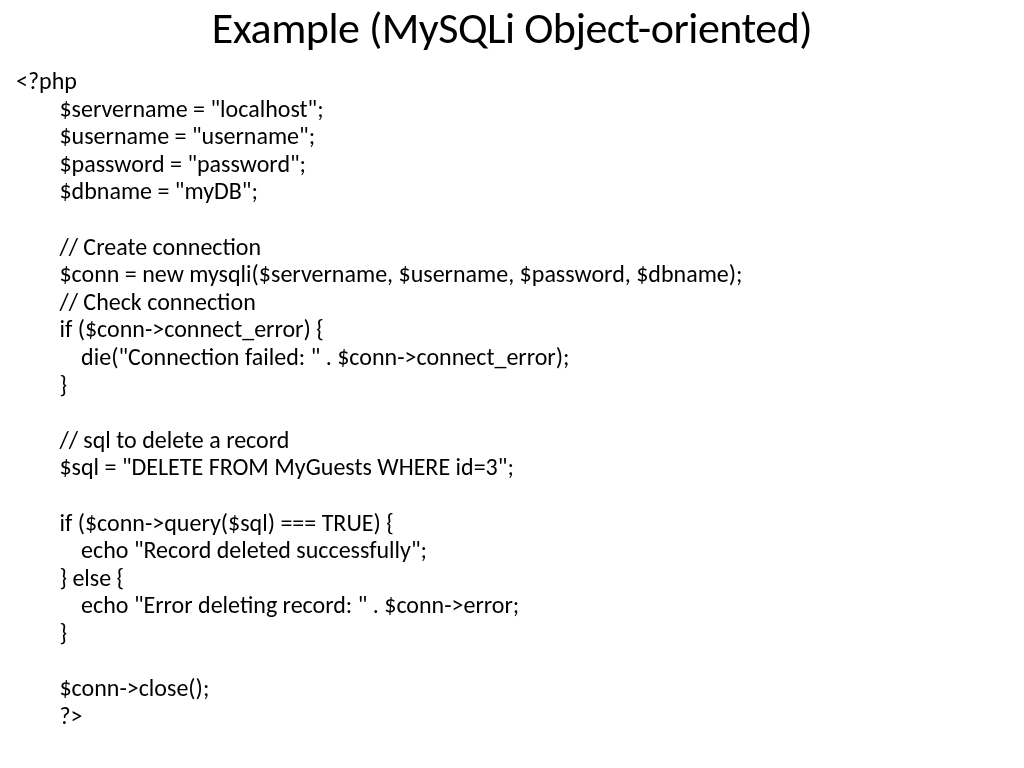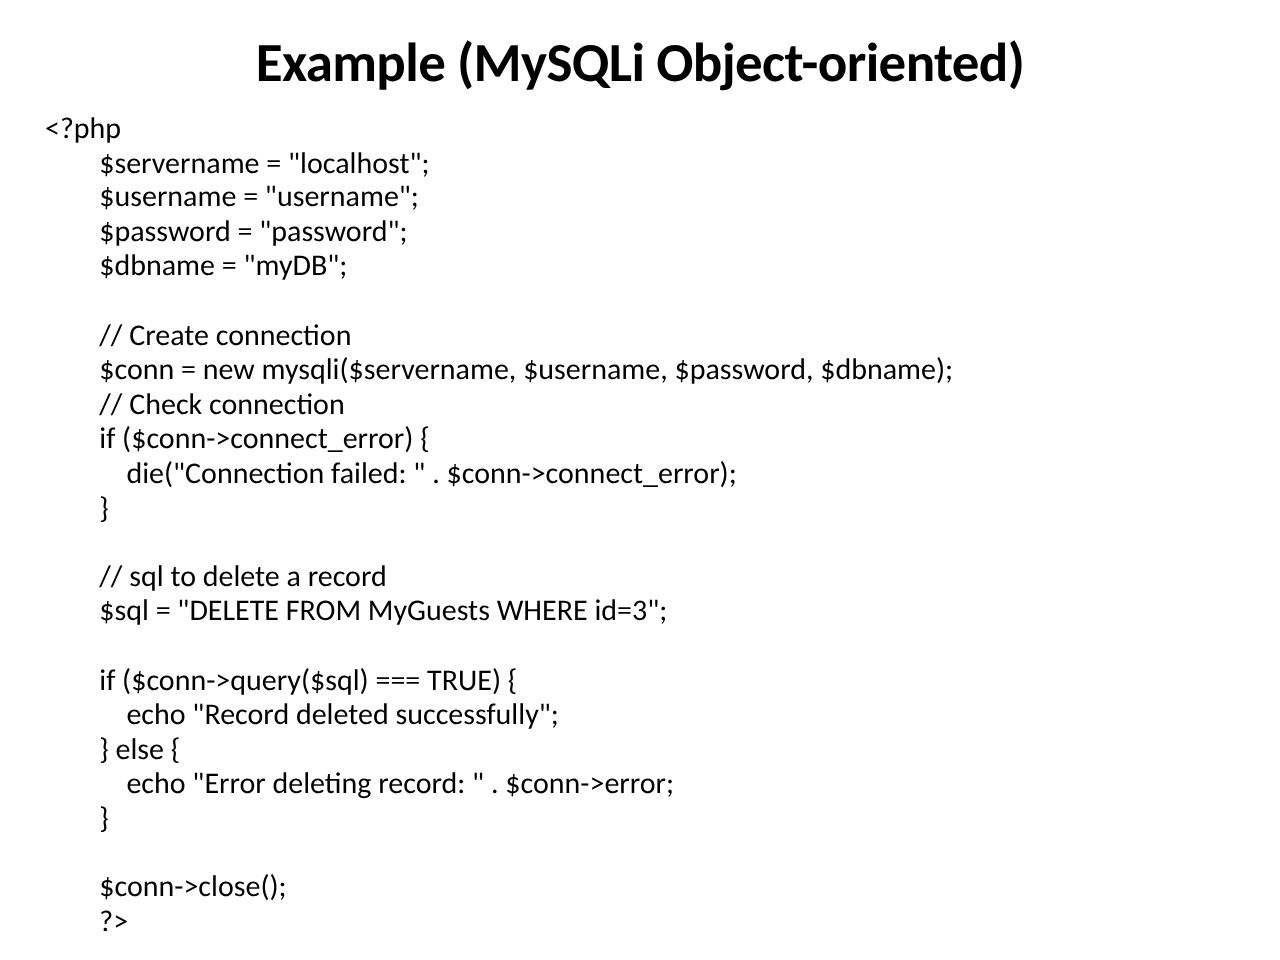--- a/index.html
+++ b/index.html
@@ -15,33 +15,32 @@
       color: #000000;
       overflow: hidden;
     }
     .slide {
       width: 100%;
       height: 100%;
       padding: 0;
     }
     .title {
       font-size: 44px;
-      font-weight: bold;
+      font-weight: normal;
       text-align: center;
       padding-top: 1px;
       padding-bottom: 12px;
       letter-spacing: -0.5px;
-      margin-top: 22px;
     }
     .code-block {
       font-family: Calibri, "Segoe UI", Arial, sans-serif;
       font-size: 24px;
       line-height: 1.15;
       white-space: pre;
-      padding-left: 36px;
+      padding-left: 16px;
       color: #000000;
     }
   </style>
 </head>
 <body>
 
 <div class="slide">
   <h1 class="title">Example (MySQLi Object-oriented)</h1>
   <div class="code-block">&lt;?php
 	$servername = "localhost";

